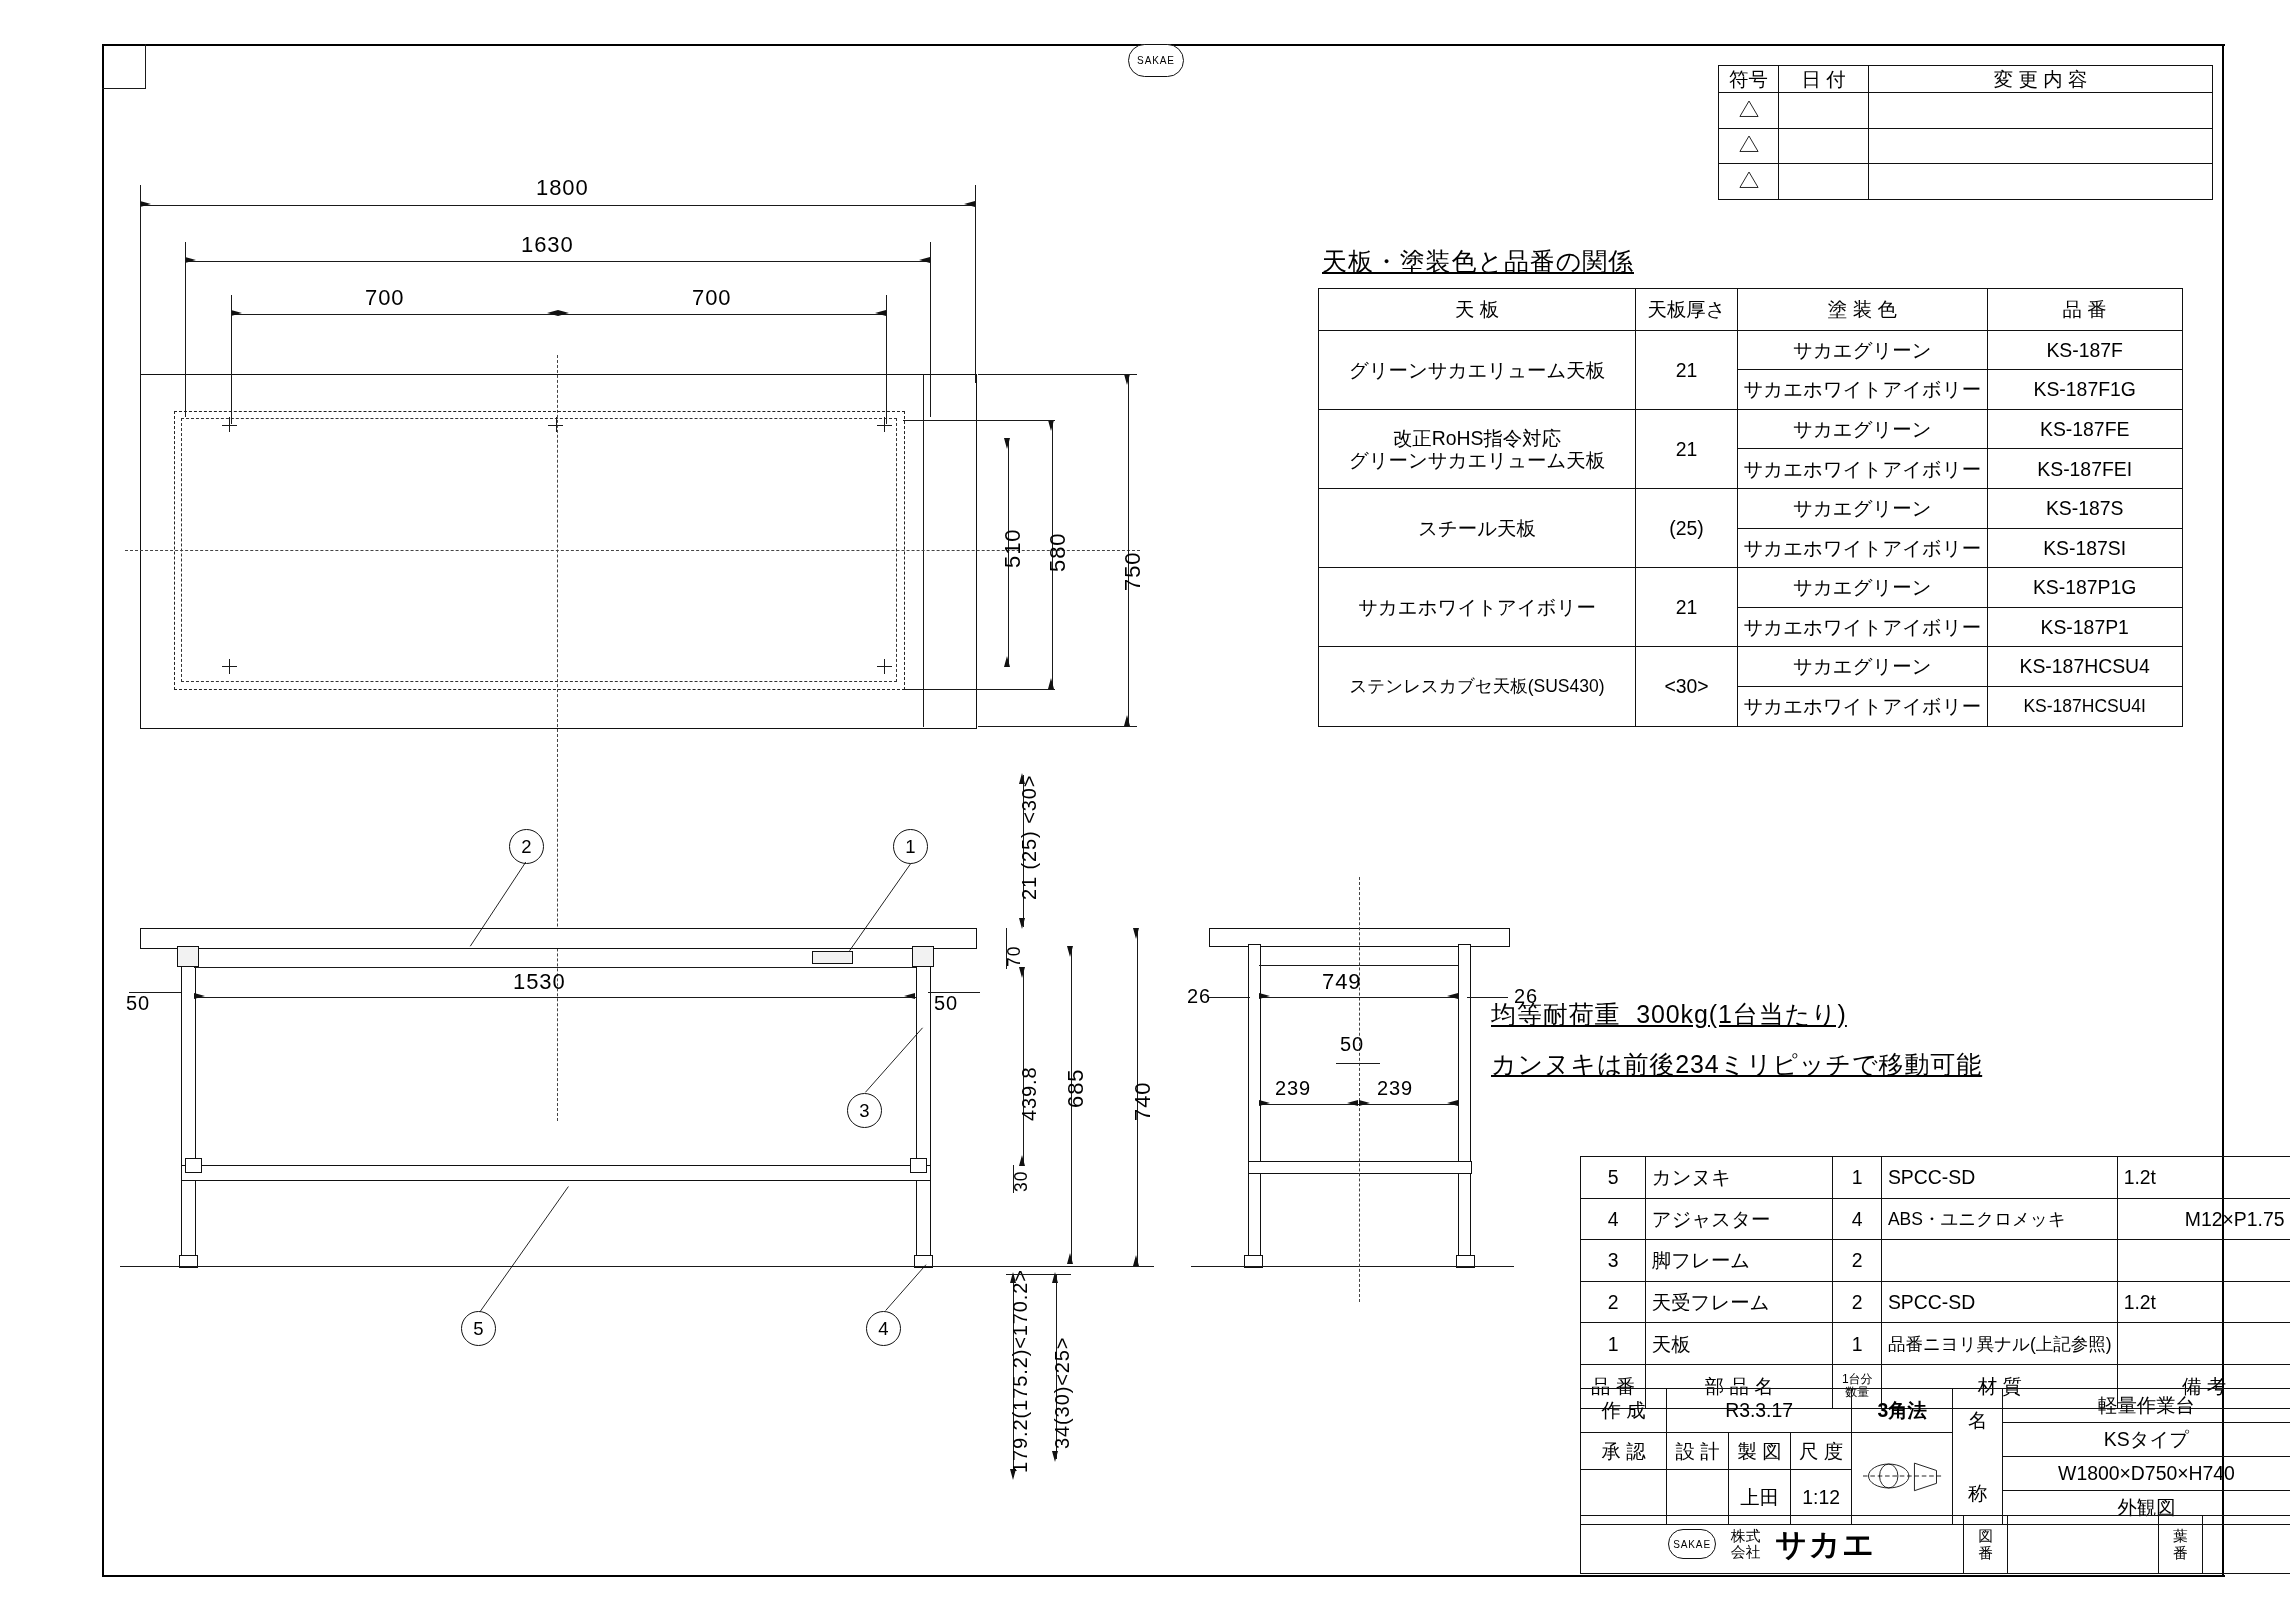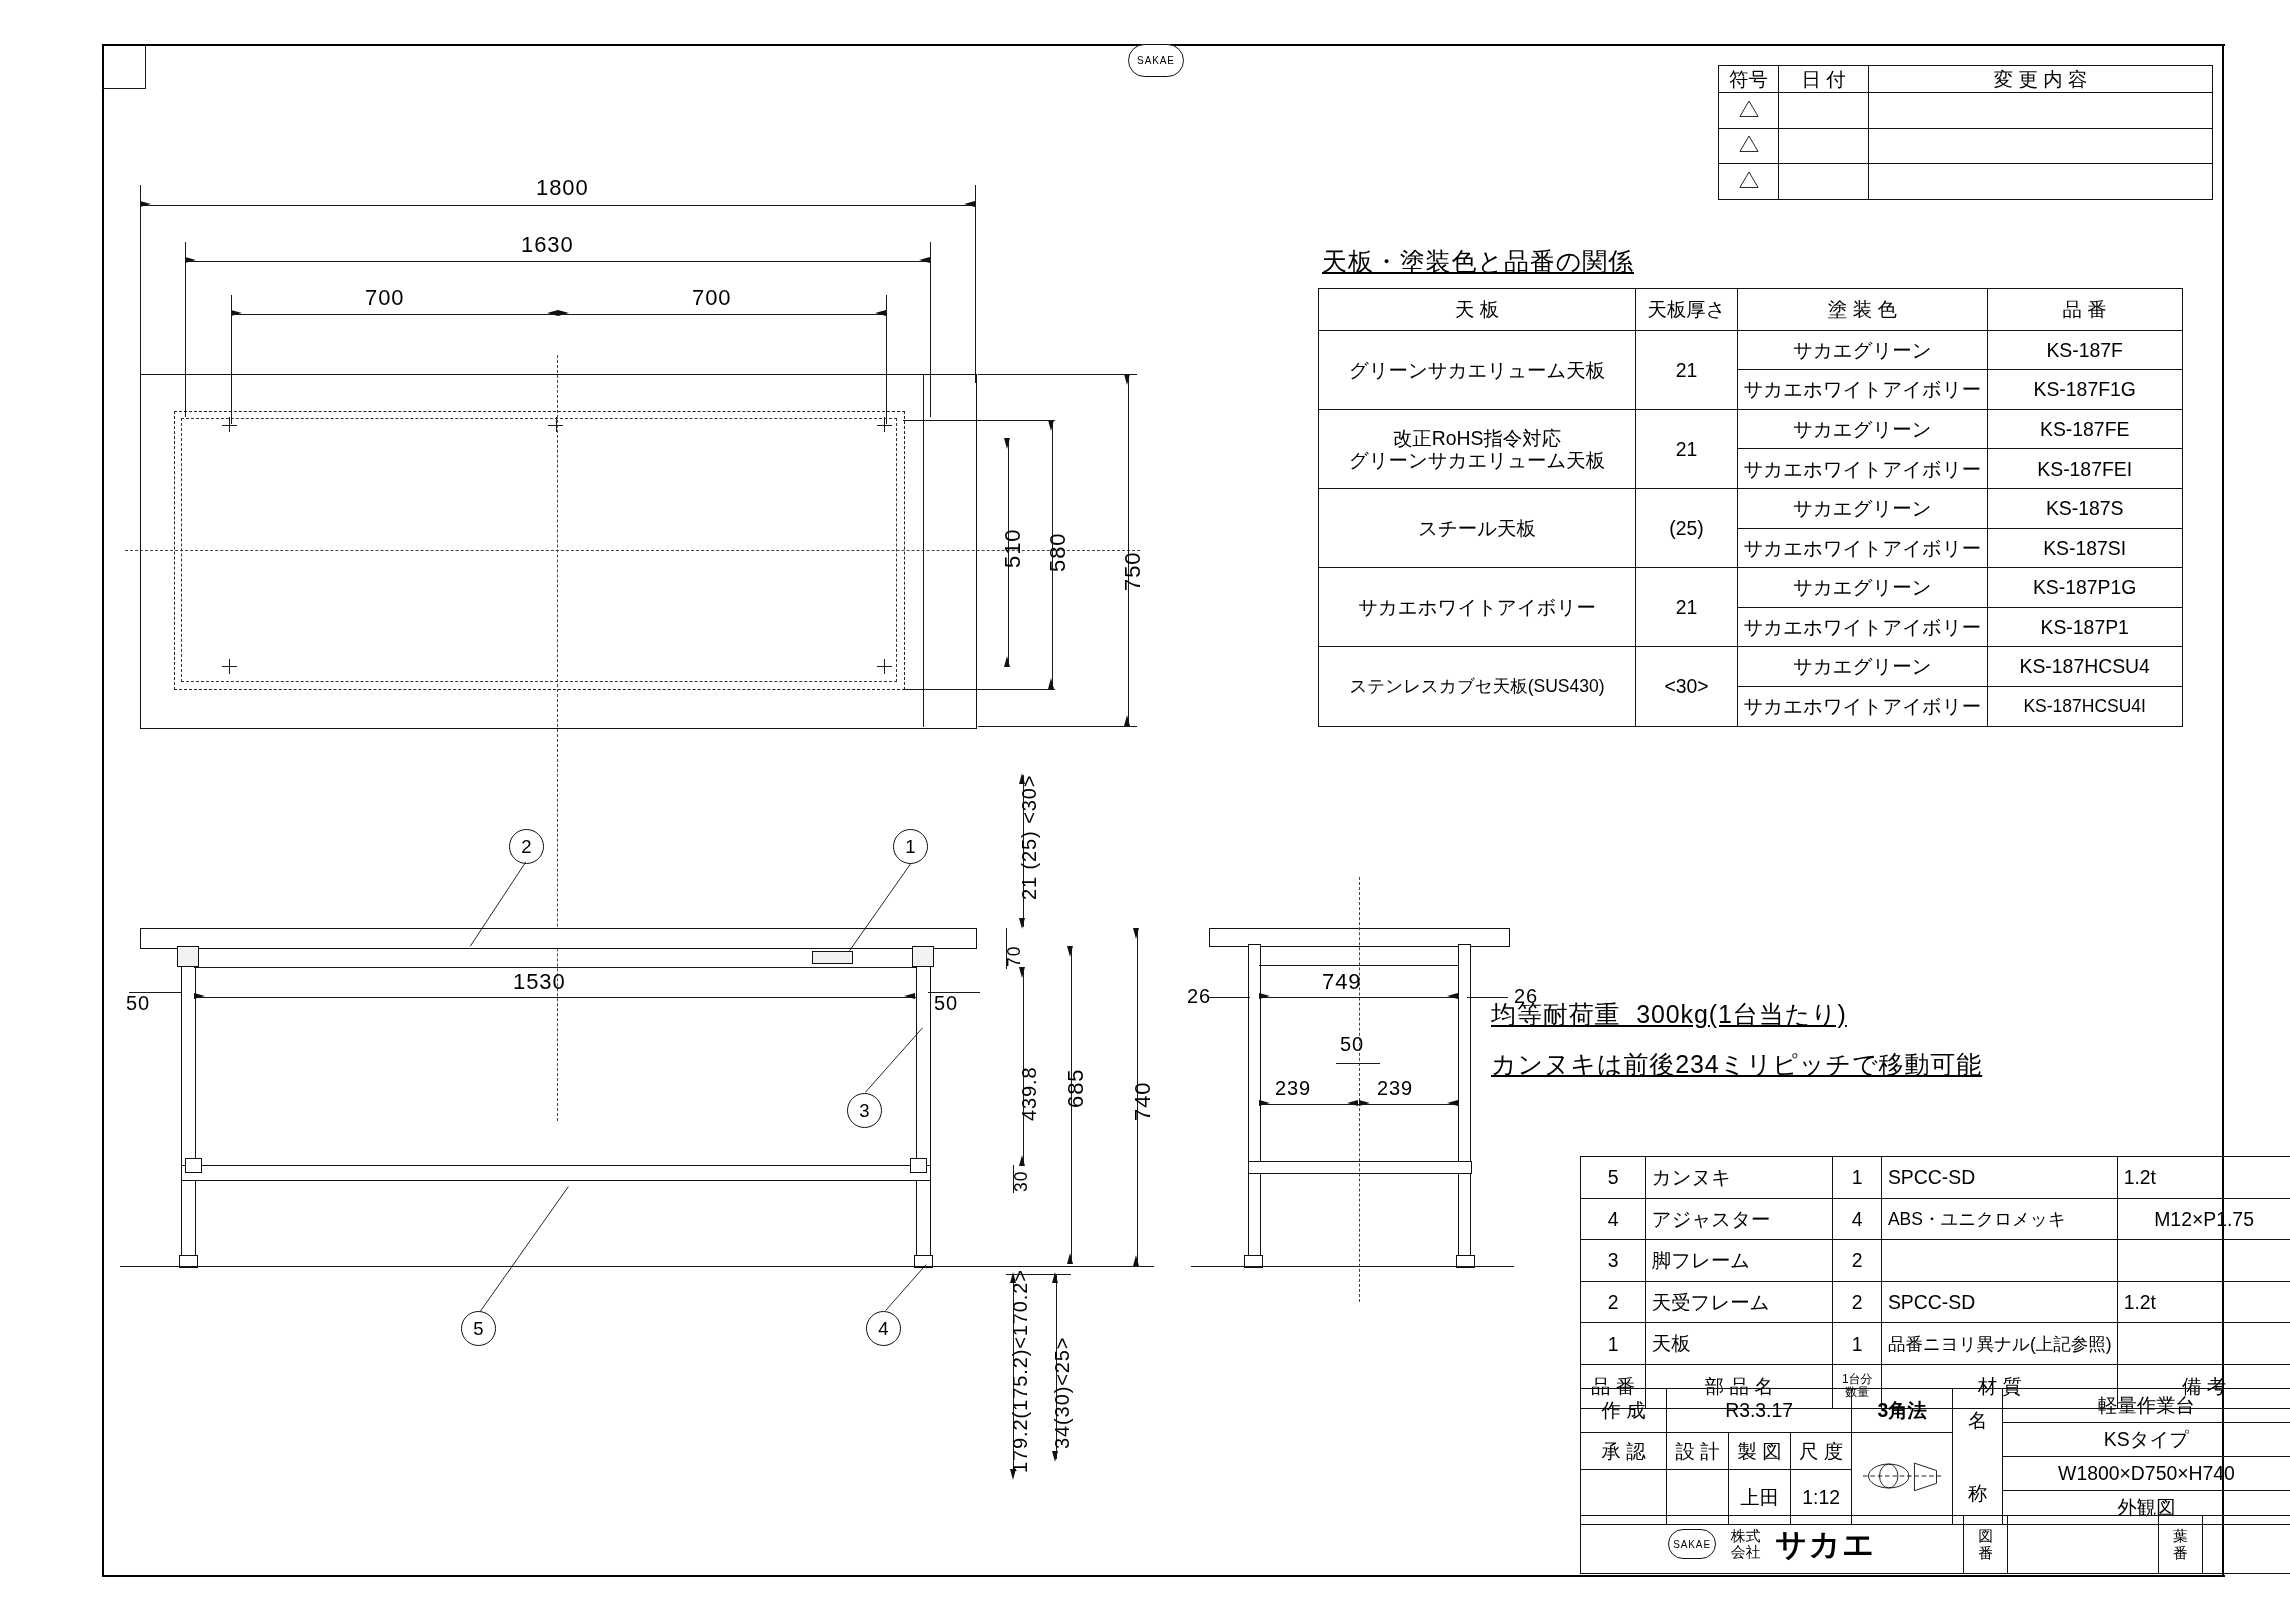--- a/index.html
+++ b/index.html
@@ -356,39 +356,39 @@
       <td style="width:185px;text-align:left;">カンヌキ</td>
       <td style="width:42px;">1</td>
       <td style="width:185px;text-align:left;">SPCC-SD</td>
       <td style="width:172px;text-align:left;">1.2t</td>
     </tr>
     <tr>
       <td style="height:37px;">4</td>
       <td style="text-align:left;">アジャスター</td>
       <td>4</td>
       <td style="text-align:left;font-size:17.5px;">ABS・ユニクロメッキ</td>
-      <td style="text-align:center;">M12×P1.75</td>
+      <td style="text-align:right;">M12×P1.75</td>
     </tr>
     <tr>
       <td style="height:37px;">3</td>
       <td style="text-align:left;">脚フレーム</td>
       <td>2</td>
       <td style="text-align:left;"></td>
       <td style="text-align:left;"></td>
     </tr>
     <tr>
       <td style="height:37px;">2</td>
       <td style="text-align:left;">天受フレーム</td>
       <td>2</td>
       <td style="text-align:left;">SPCC-SD</td>
       <td style="text-align:left;">1.2t</td>
     </tr>
     <tr>
       <td style="height:37px;">1</td>
-      <td style="text-align:left;font-family:Liberation Serif, serif;">天板</td>
+      <td style="text-align:left;">天板</td>
       <td>1</td>
       <td style="text-align:right;font-size:17.5px;">品番ニヨリ異ナル(上記参照)</td>
       <td style="text-align:left;"></td>
     </tr>
     <tr>
       <th style="height:39px;">品 番</th>
       <th>部  品  名</th>
       <th style="font-size:12px;white-space:pre-line;line-height:1.1;">1台分
 数量</th>
       <th>材      質</th>

